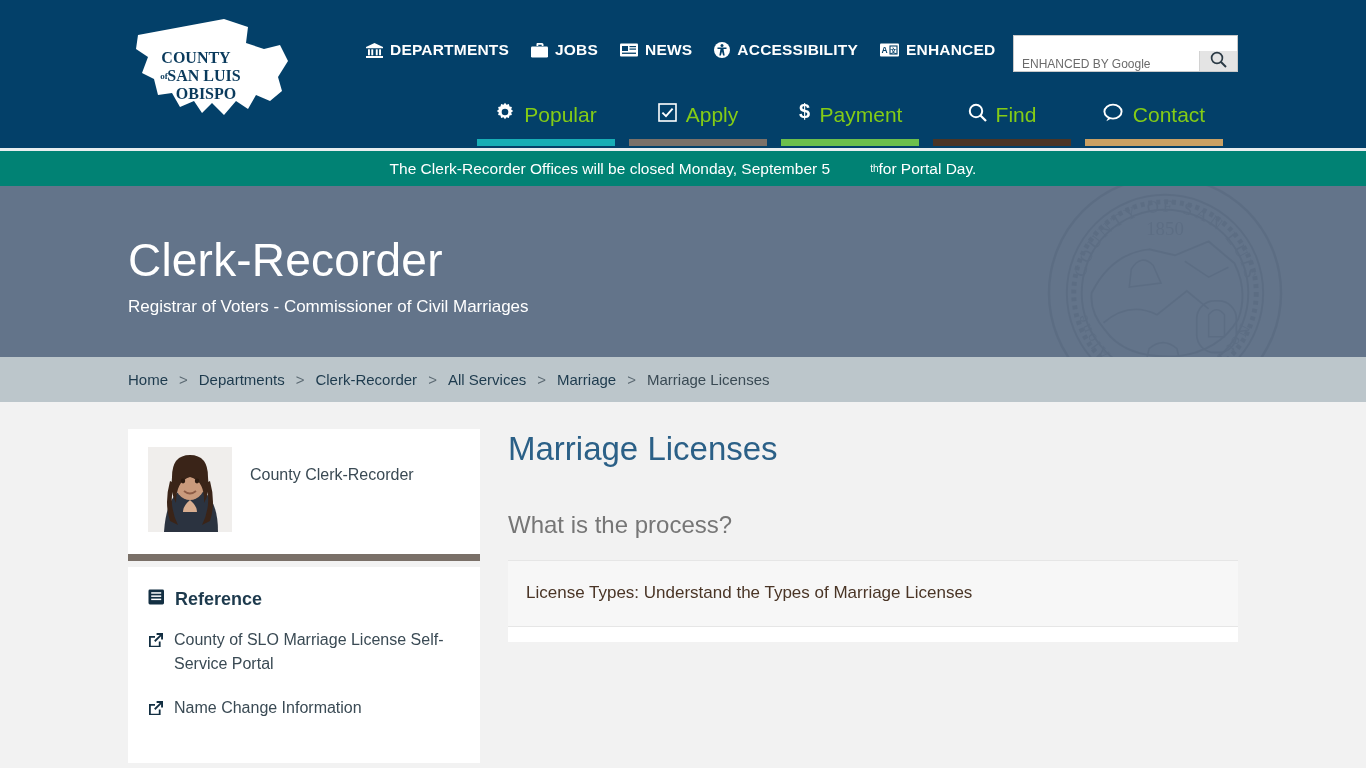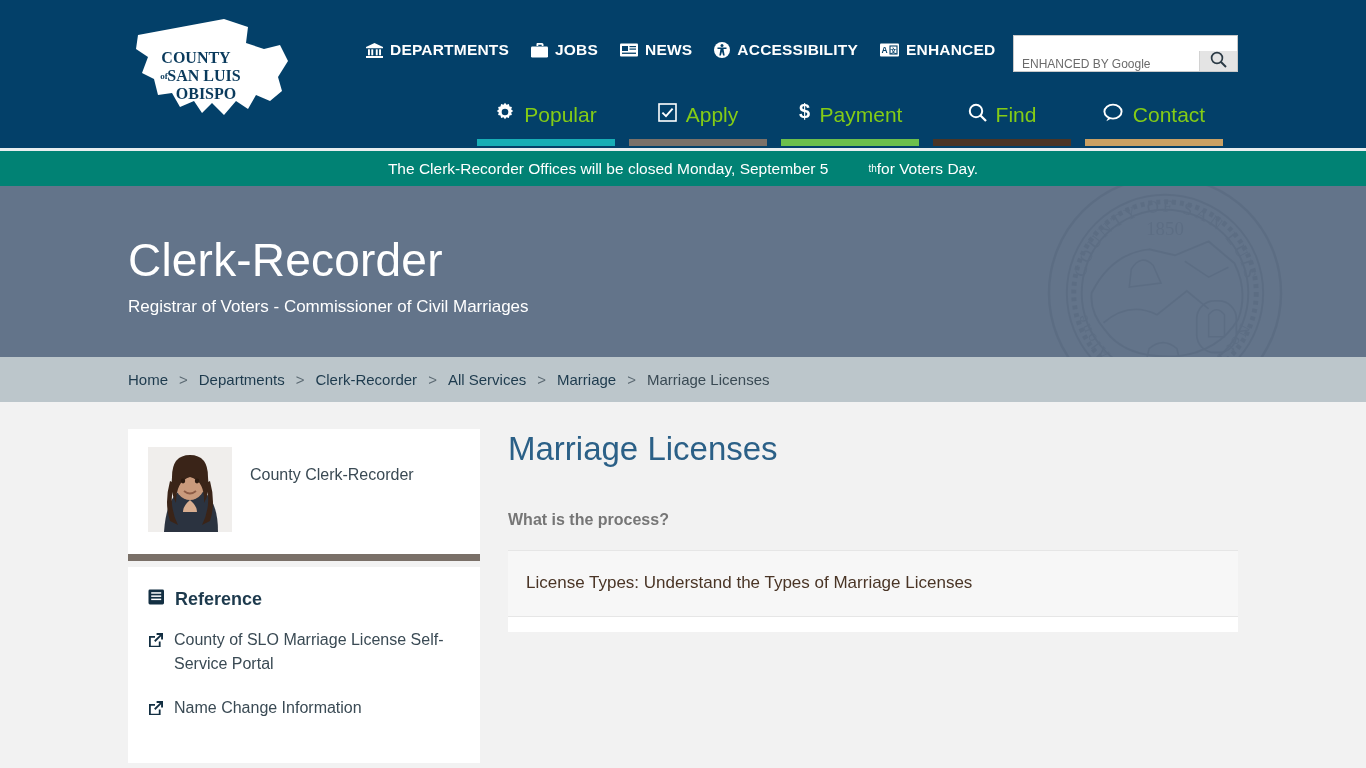--- a/index.html
+++ b/index.html
@@ -241,23 +241,23 @@
   .intro-card {
     background: #ffffff;
     padding: 25px 22px 30px 22px;
   }
   .intro-card p {
     font-size: 16px;
     line-height: 24px;
     color: #3a4a54;
   }
   .section-heading {
-    font-size: 16px;
+    font-size: 24px;
     color: #767676;
-    font-weight: bold;
+    font-weight: normal;
     margin: 42px 0 21px 0;
   }
   .accordion-item {
     background: #f7f7f7;
     border-top: 1px solid #e6e6e6;
     padding: 21px 18px 22px 18px;
     cursor: pointer;
   }
   .accordion-title {
     font-size: 17px;
@@ -427,21 +427,21 @@
         <span>Contact</span>
       </span>
       <span class="nav-underline" style="background:#c9a063"></span>
     </a>
   </nav>
 </div>
 
 <div class="alert-bar">
   <span>The Clerk-Recorder Offices will be closed Monday, September 5</span>
     <sup>th</sup>
-    <span> for Voters Day.</span>
+    <span> for Portal Day.</span>
 </div>
 
 <div class="hero">
   <div class="hero-seal">
     <svg viewBox="0 0 240 240" xmlns="http://www.w3.org/2000/svg">
       <circle cx="120" cy="120" r="117" fill="none" stroke="#3f5068" stroke-width="2.5"></circle>
       <circle cx="120" cy="120" r="99" fill="none" stroke="#3f5068" stroke-width="2"></circle>
       <circle cx="120" cy="120" r="92" fill="none" stroke="#3f5068" stroke-width="5" stroke-dasharray="4 4"></circle>
       <circle cx="120" cy="120" r="84" fill="none" stroke="#3f5068" stroke-width="2"></circle>
       <path id="sealtop" d="M120 28 m-82 92 a82 82 0 0 1 164 0" fill="none"></path>

